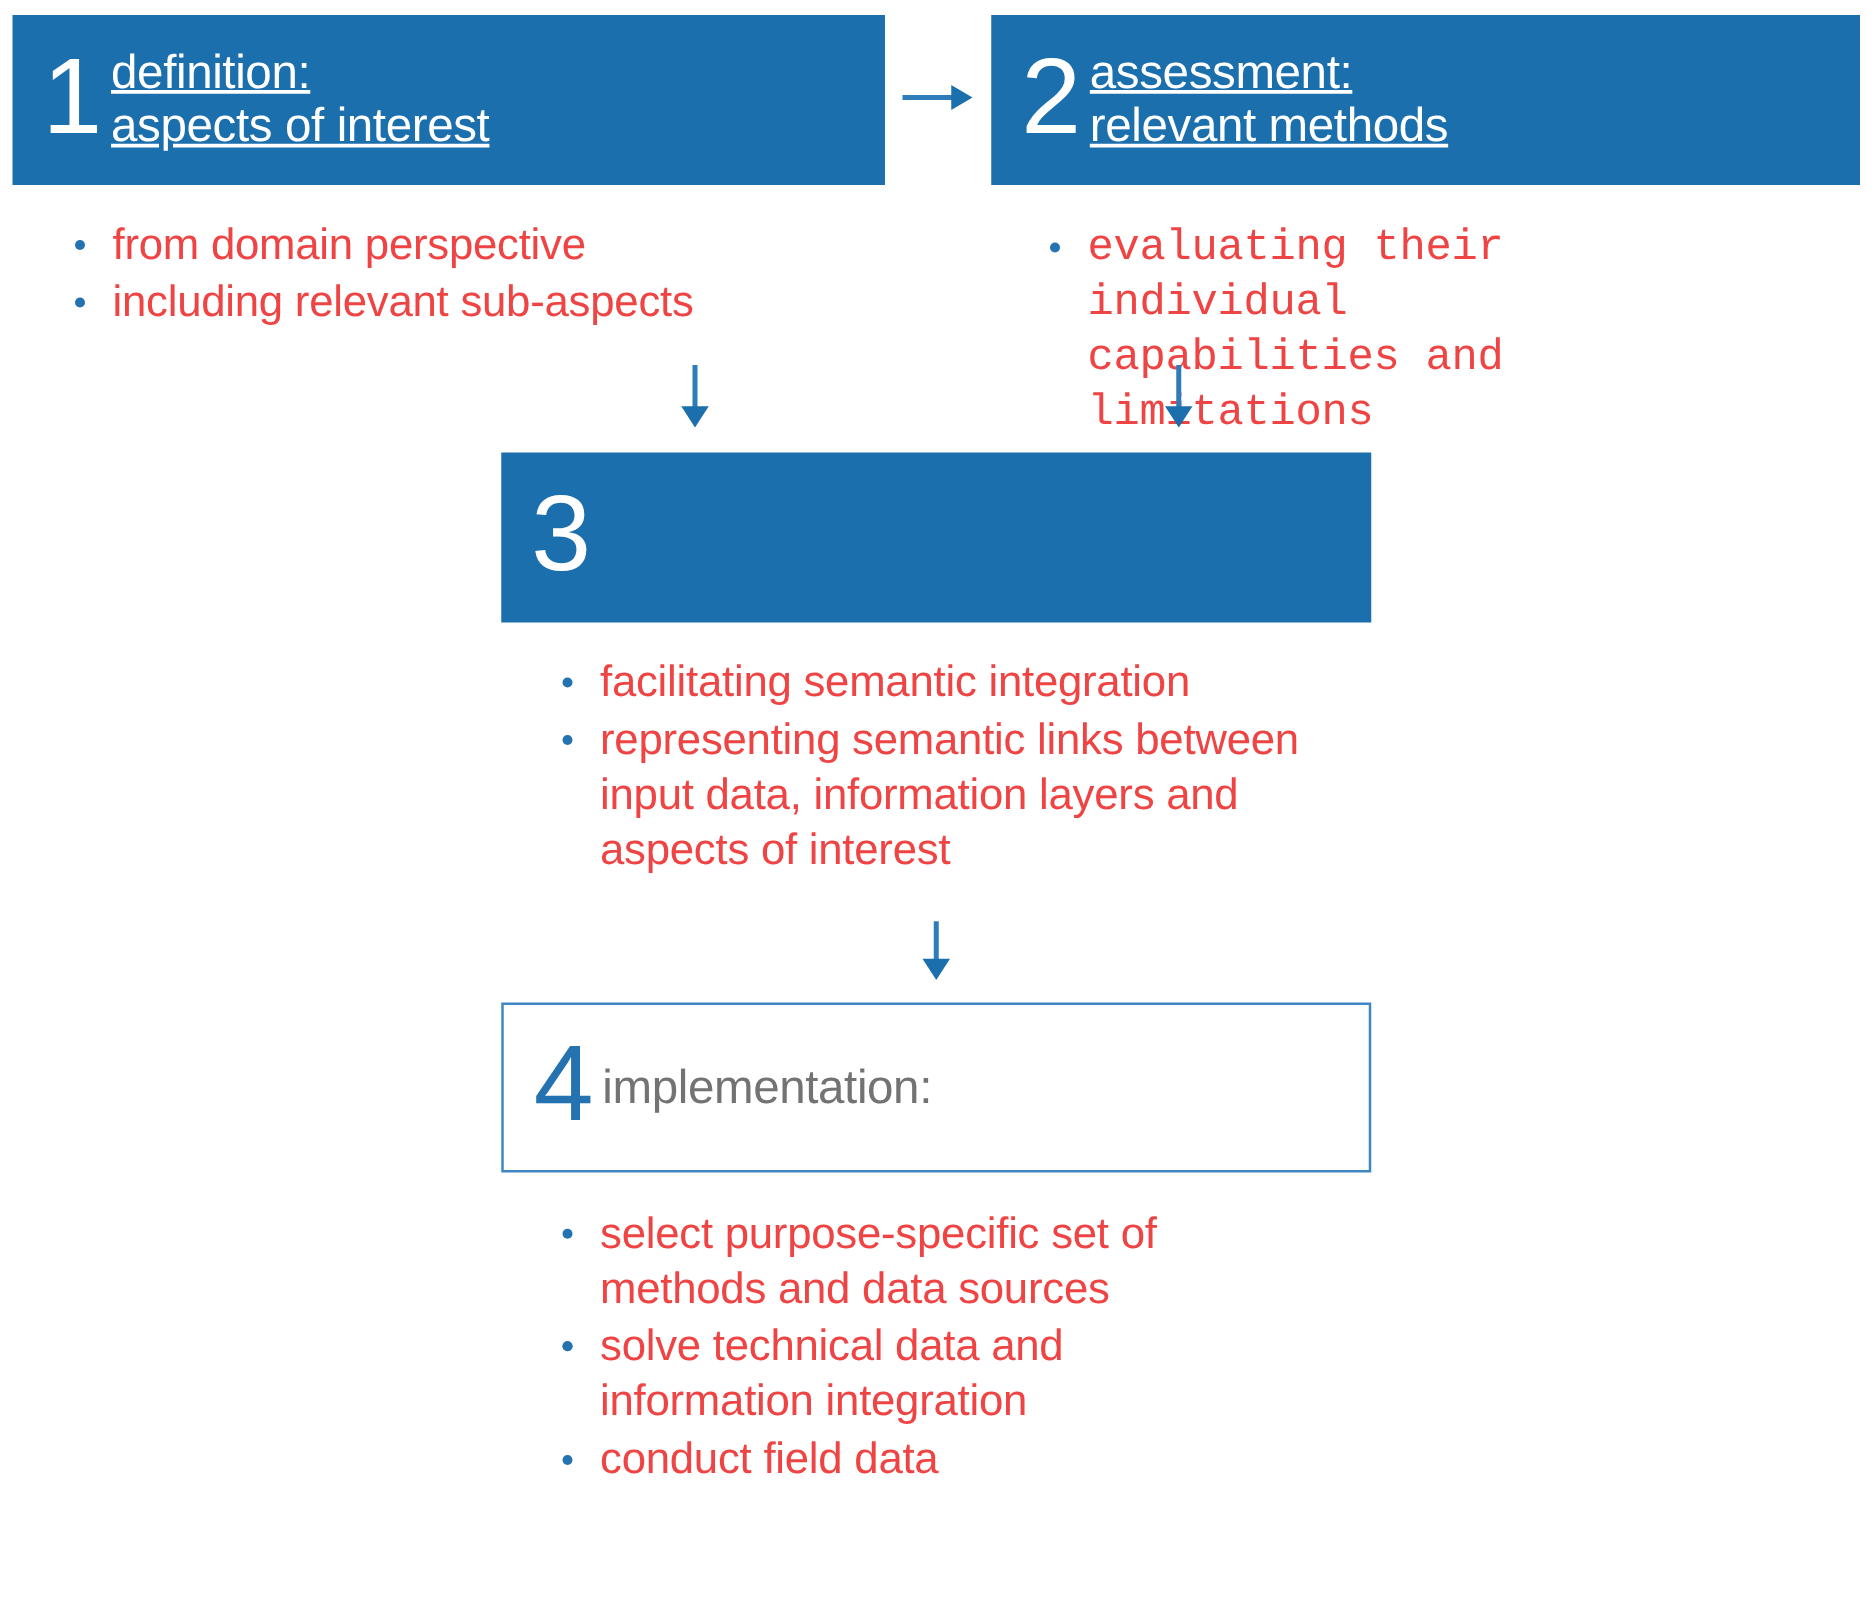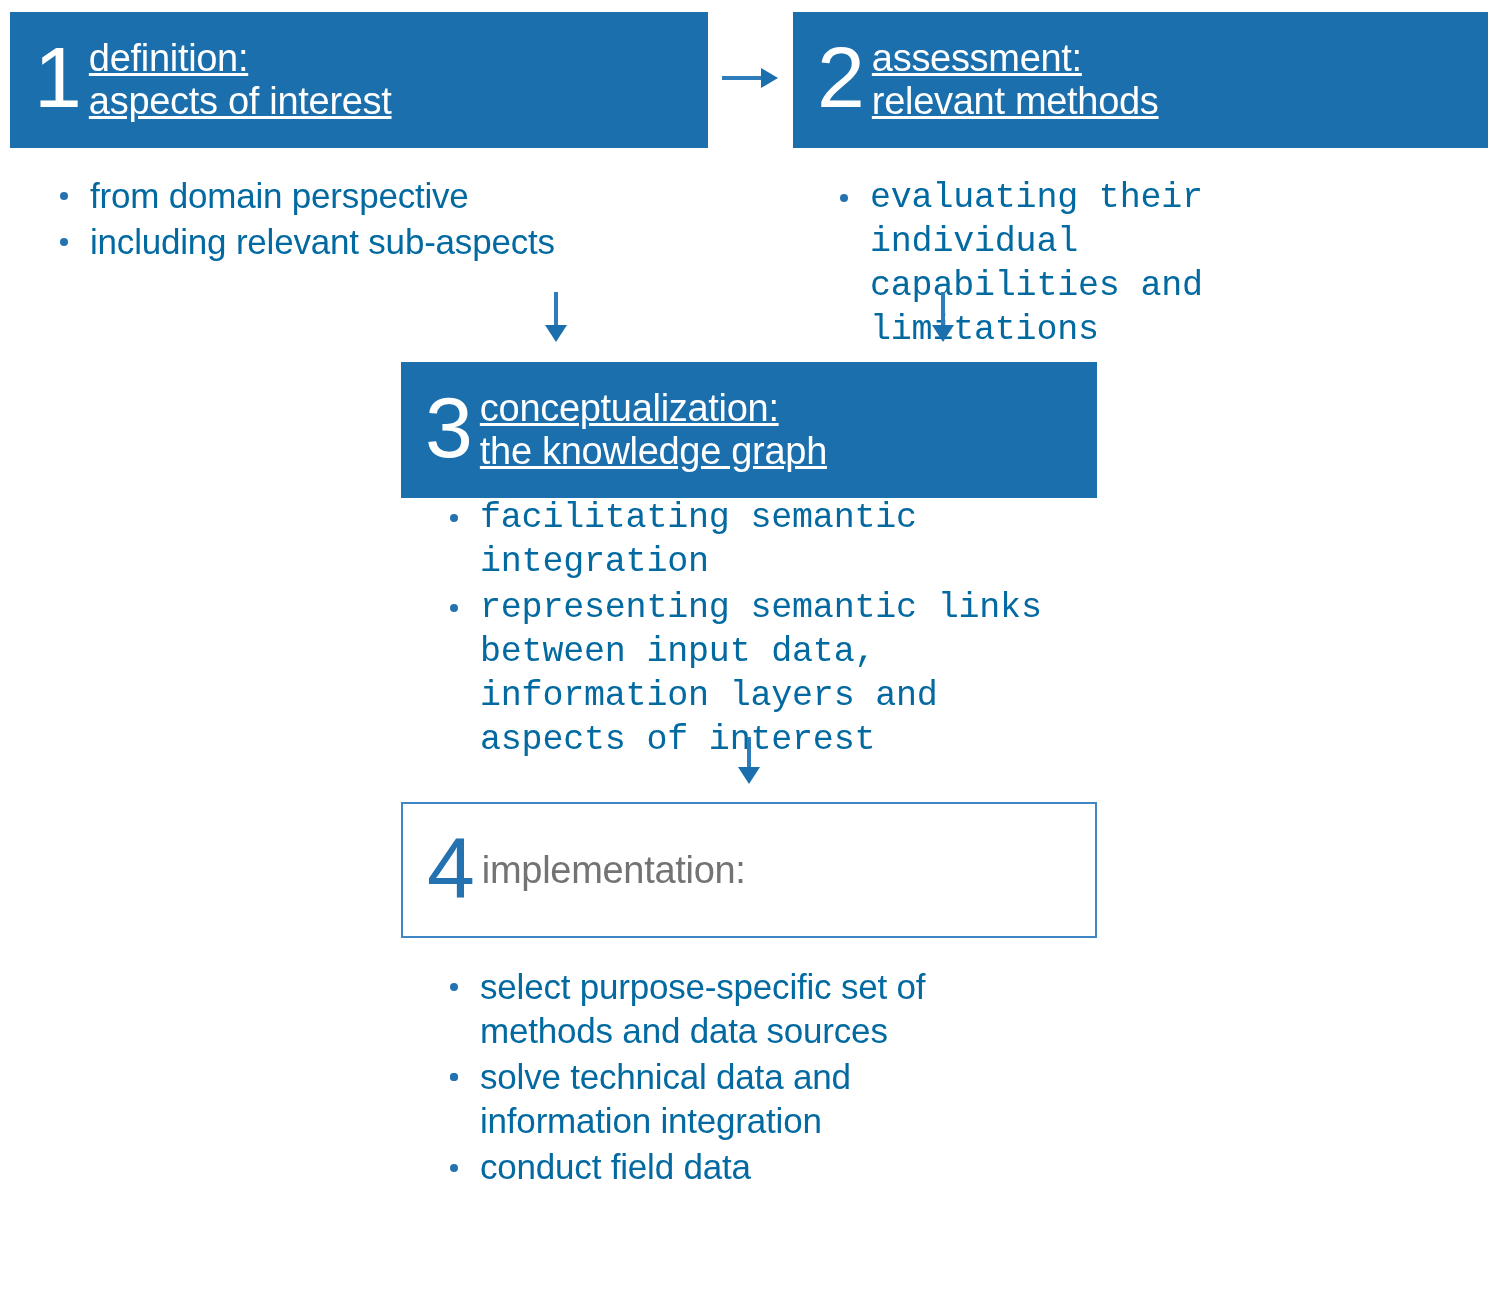--- a/index.html
+++ b/index.html
@@ -52,21 +52,21 @@
     font-family: "Liberation Sans", sans-serif;
     letter-spacing: -0.3px;
   }
   .filled .step-title { color: #ffffff; text-decoration: underline; }
   .outlined .step-title { color: #737373; }
   .step-title .l2 { display: block; }
 
   
   .bullets {
     position: absolute;
-    color: #0369a1;
+    color: #ef4444;
     font-size: 35px;
     line-height: 1.26;
     letter-spacing: -0.2px;
   }
   .bullet-item {
     position: relative;
     padding-left: 33px;
     margin-bottom: 2px;
   }
   .bullet-item .dot {
@@ -170,27 +170,23 @@
     <div class="head" style="top:33px;"></div>
   </div>
 
   <div class="arrow-down" style="left:932px; top:292px; height:50px;">
     <div class="shaft" style="height:36px;"></div>
     <div class="head" style="top:33px;"></div>
   </div>
 
   <div class="step-box filled" style="left:401px; top:362px; width:696px; height:136px;">
     <span class="step-num">3</span>
-    <span class="step-title">
-      <span>conceptualization:</span>
-      <span class="l2">the knowledge graph</span>
-    </span>
-  </div>
-
-  <div class="bullets" style="left:447px; top:496px; width:600px;font-family:Liberation Mono, monospace;">
+  </div>
+
+  <div class="bullets" style="left:447px; top:524px; width:600px;">
     <div class="bullet-item">
       <span class="dot"></span>
       <span>facilitating semantic integration</span>
     </div>
     <div class="bullet-item">
       <span class="dot"></span>
       <span>representing semantic links between input data, information layers and aspects of interest</span>
     </div>
   </div>
 

